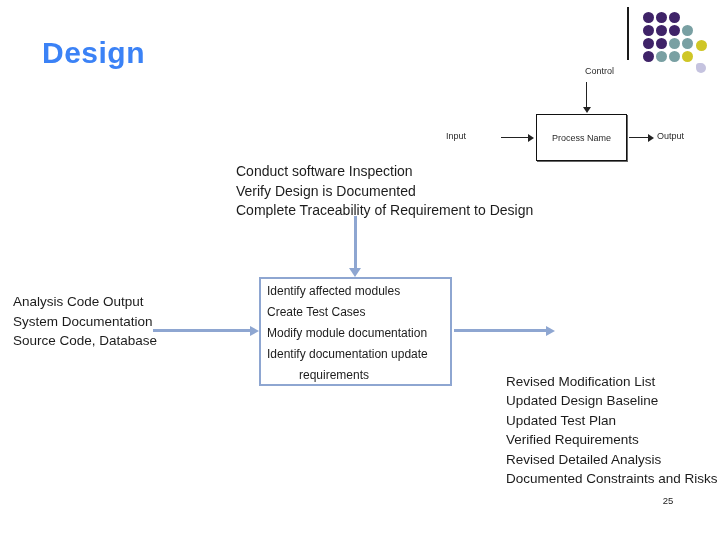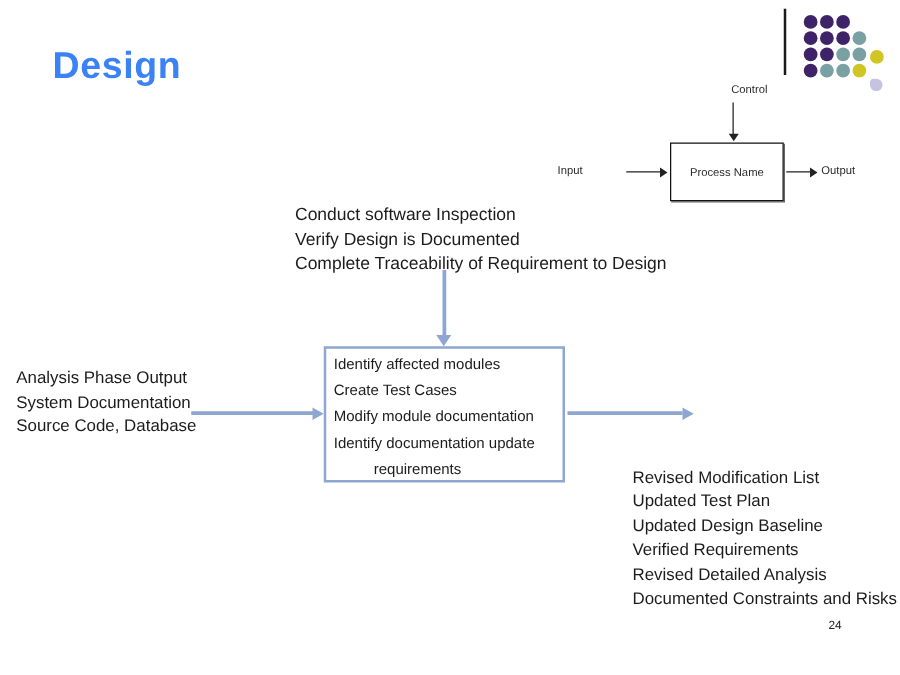--- a/index.html
+++ b/index.html
@@ -135,21 +135,21 @@
 <div class="abs middle-text">
   <div>Conduct software Inspection</div>
   <div>Verify Design is Documented</div>
   <div>Complete Traceability of Requirement to Design</div>
 </div>
 
 <div class="abs blue v-arrow-line"></div>
 <div class="abs v-arrow-head"></div>
 
 <div class="abs left-text">
-  <div>Analysis Phase Output</div>
+  <div>Analysis Code Output</div>
   <div>System Documentation</div>
   <div>Source Code, Database</div>
 </div>
 
 <div class="abs blue in-arrow-line"></div>
 <div class="abs head-right-blue in-arrow-head"></div>
 
 <div class="abs activity-box"></div>
 <div class="abs activity-text">
   <div>Identify affected modules</div>
@@ -157,20 +157,20 @@
   <div>Modify module documentation</div>
   <div>Identify documentation update</div>
   <div class="indent">requirements</div>
 </div>
 
 <div class="abs blue out-arrow-line"></div>
 <div class="abs head-right-blue out-arrow-head"></div>
 
 <div class="abs right-text">
   <div>Revised Modification List</div>
+  <div>Updated Design Baseline</div>
   <div>Updated Test Plan</div>
-  <div>Updated Design Baseline</div>
   <div>Verified Requirements</div>
   <div>Revised Detailed Analysis</div>
   <div>Documented Constraints and Risks</div>
 </div>
 
-<div class="abs page-number">24</div>
+<div class="abs page-number">25</div>
 
 </body></html>

